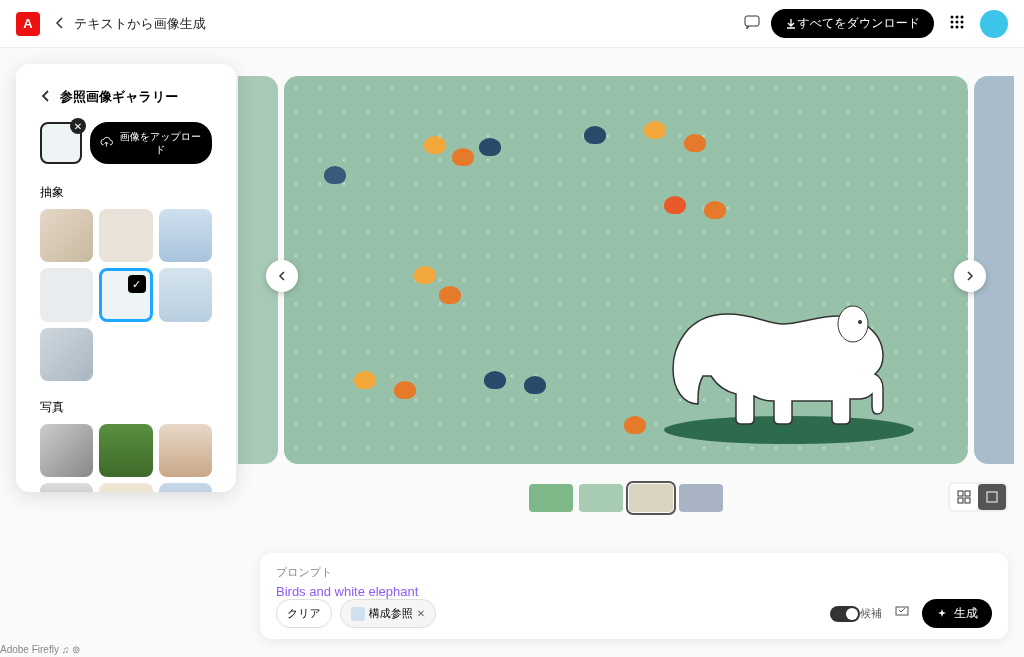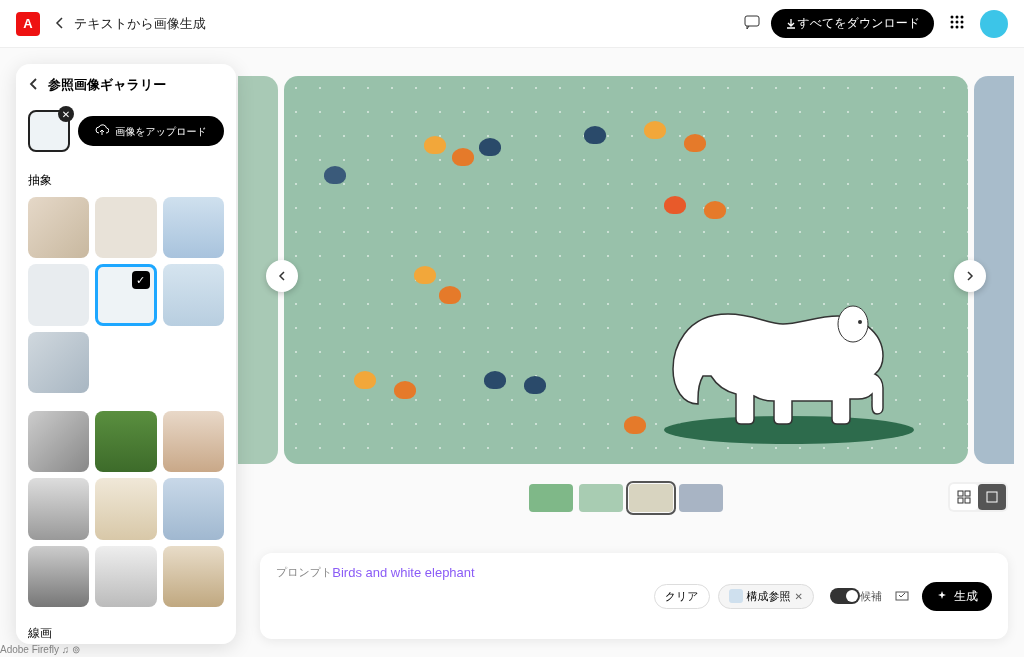--- a/index.html
+++ b/index.html
@@ -8,21 +8,21 @@
     .logo{width:24px;height:24px;background:#e11;border-radius:4px;display:flex;align-items:center;justify-content:center;color:#fff;font-weight:700;font-size:13px}
     .back-btn{margin-left:14px;margin-right:8px;cursor:pointer}
     .page-title{font-size:13px;color:#222}
     .header-spacer{flex:1}
     .feedback-btn{margin-right:10px;cursor:pointer}
     .download-all{background:#000;color:#fff;border-radius:16px;padding:6px 14px;font-size:12px;display:flex;align-items:center;gap:0;cursor:pointer}
     .apps-btn{margin-left:14px;cursor:pointer}
     .avatar{width:28px;height:28px;border-radius:50%;background:#3cc5e8;margin-left:14px;cursor:pointer}
 
     .main{position:relative;height:609px;background:#fafafa}
-    .gallery-panel{position:absolute;left:16px;top:16px;width:220px;height:580px;background:#fff;border-radius:14px;box-shadow:0 4px 20px rgba(0,0,0,.12);padding:12px;overflow-y:auto;z-index:10}
+    .gallery-panel{position:absolute;left:16px;top:16px;width:220px;height:428px;background:#fff;border-radius:14px;box-shadow:0 4px 20px rgba(0,0,0,.12);padding:24px;overflow-y:auto;z-index:10}
     .gallery-panel::-webkit-scrollbar{width:0}
     .panel-head{display:flex;align-items:center;gap:8px;margin-bottom:16px}
     .panel-back{cursor:pointer}
     .panel-title{font-size:13px;font-weight:600}
     .upload-row{display:flex;gap:8px;margin-bottom:20px;align-items:center}
     .selected-thumb{position:relative;width:42px;height:42px;border:2px solid #222;border-radius:8px;background:#f5f8fa}
     .selected-thumb .x{position:absolute;top:-6px;right:-6px;width:16px;height:16px;border-radius:50%;background:#222;color:#fff;display:flex;align-items:center;justify-content:center;font-size:10px;cursor:pointer}
     .upload-btn{flex:1;background:#000;color:#fff;border-radius:18px;padding:8px 10px;font-size:10px;display:flex;align-items:center;justify-content:center;gap:6px;cursor:pointer;text-align:center;line-height:1.3}
     .section-label{font-size:12px;color:#000000;margin-bottom:8px}
     .thumb-grid{display:grid;grid-template-columns:repeat(3,1fr);gap:6px;margin-bottom:18px}
@@ -43,24 +43,24 @@
     .bird{position:absolute;width:22px;height:18px;border-radius:60% 60% 50% 50%}
     .dots{position:absolute;inset:0;background:radial-gradient(circle,rgba(255,255,255,.5) 1px,transparent 1px);background-size:24px 24px}
 
     .variant-row{position:absolute;left:50%;transform:translateX(-50%);top:408px;display:flex;gap:6px}
     .variant{width:44px;height:28px;border-radius:4px;cursor:pointer}
     .variant.sel{outline:2px solid #555;outline-offset:1px}
     .view-toggle{position:absolute;right:0;top:406px;display:flex;background:#f0f0f0;border-radius:6px;padding:2px}
     .view-btn{width:28px;height:26px;display:flex;align-items:center;justify-content:center;cursor:pointer;border-radius:4px}
     .view-btn.act{background:#fff}
 
-    .prompt-bar{position:absolute;left:260px;right:16px;bottom:18px;height:86px;background:#fff;border-radius:12px;box-shadow:0 2px 12px rgba(0,0,0,.08);padding:12px 16px;display:flex;flex-direction:row}
+    .prompt-bar{position:absolute;left:260px;right:16px;bottom:18px;height:86px;background:#fff;border-radius:12px;box-shadow:0 2px 12px rgba(0,0,0,.08);padding:12px 16px;display:flex;flex-direction:column}
     .prompt-label{font-size:11px;color:#888;margin-bottom:4px}
     .prompt-text{font-size:13px;color:#8b5cf6;flex:1}
-    .prompt-ctrls{display:flex;align-items:center;gap:8px}
+    .prompt-ctrls{display:flex;gap:8px}
     .chip{border:1px solid #ddd;border-radius:14px;padding:4px 10px;font-size:11px;cursor:pointer;display:flex;align-items:center;gap:4px}
     .chip.ref{background:#f5f5f5}
     .chip-x{font-size:10px;color:#666}
     .prompt-spacer{flex:1}
     .toggle-wrap{display:flex;align-items:center;font-size:11px;color:#555}
     .switch{width:30px;height:16px;background:#333;border-radius:8px;position:relative;cursor:pointer}
     .switch::after{content:"";position:absolute;right:2px;top:2px;width:12px;height:12px;border-radius:50%;background:#fff}
     .aspect-btn{width:24px;height:24px;display:flex;align-items:center;justify-content:center;cursor:pointer}
     .gen-btn{background:#000;color:#fff;border-radius:16px;padding:6px 14px;font-size:12px;display:flex;align-items:center;gap:6px;cursor:pointer}
     .footer-text{position:absolute;left:0;bottom:2px;font-size:10px;color:#888}
@@ -153,20 +153,21 @@
       <div class="thumb bg2"></div>
       <div class="thumb bg3"></div>
       <div class="thumb bg4"></div>
       <div class="thumb bg5 sel">
           <div class="chk">✓</div>
         </div>
       <div class="thumb bg6"></div>
       <div class="thumb bg7"></div>
     </div>
 
+    <div class="section-label">写真</div>
     <div class="thumb-grid">
       <div class="thumb bgp1"></div>
       <div class="thumb bgp2"></div>
       <div class="thumb bgp3"></div>
       <div class="thumb bgp4"></div>
       <div class="thumb bgp5"></div>
       <div class="thumb bgp6"></div>
       <div class="thumb bgp7"></div>
       <div class="thumb bgp8"></div>
       <div class="thumb bgp9"></div>

